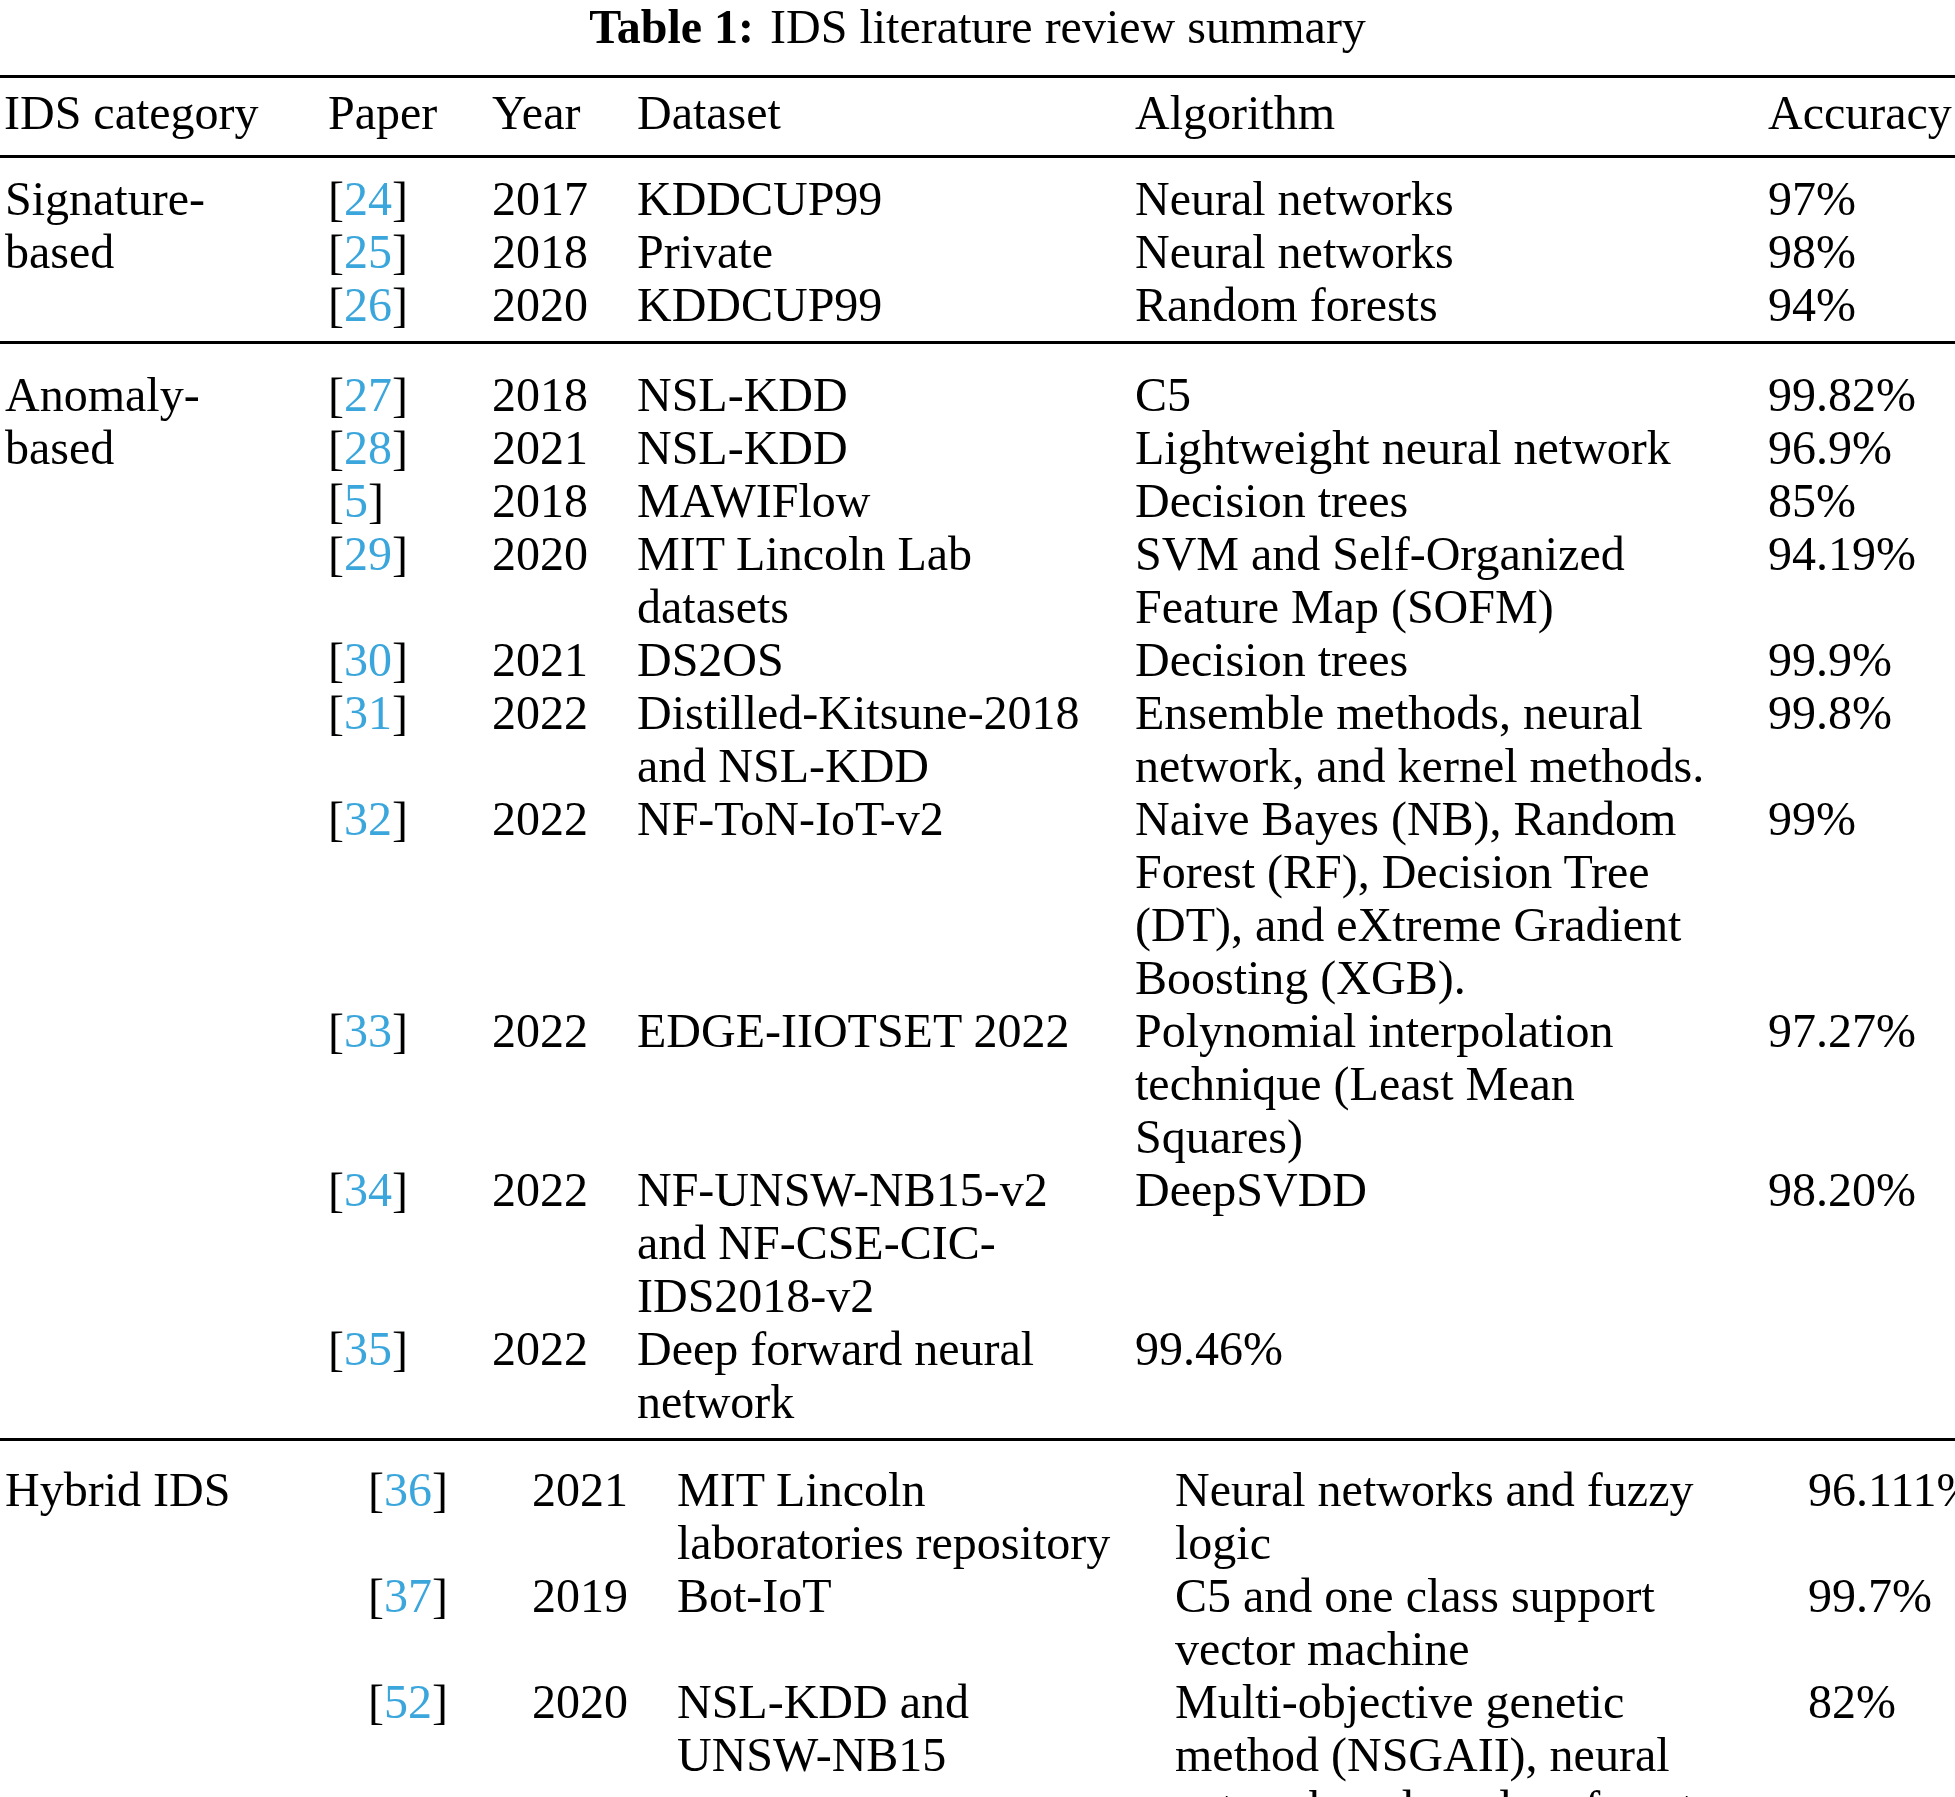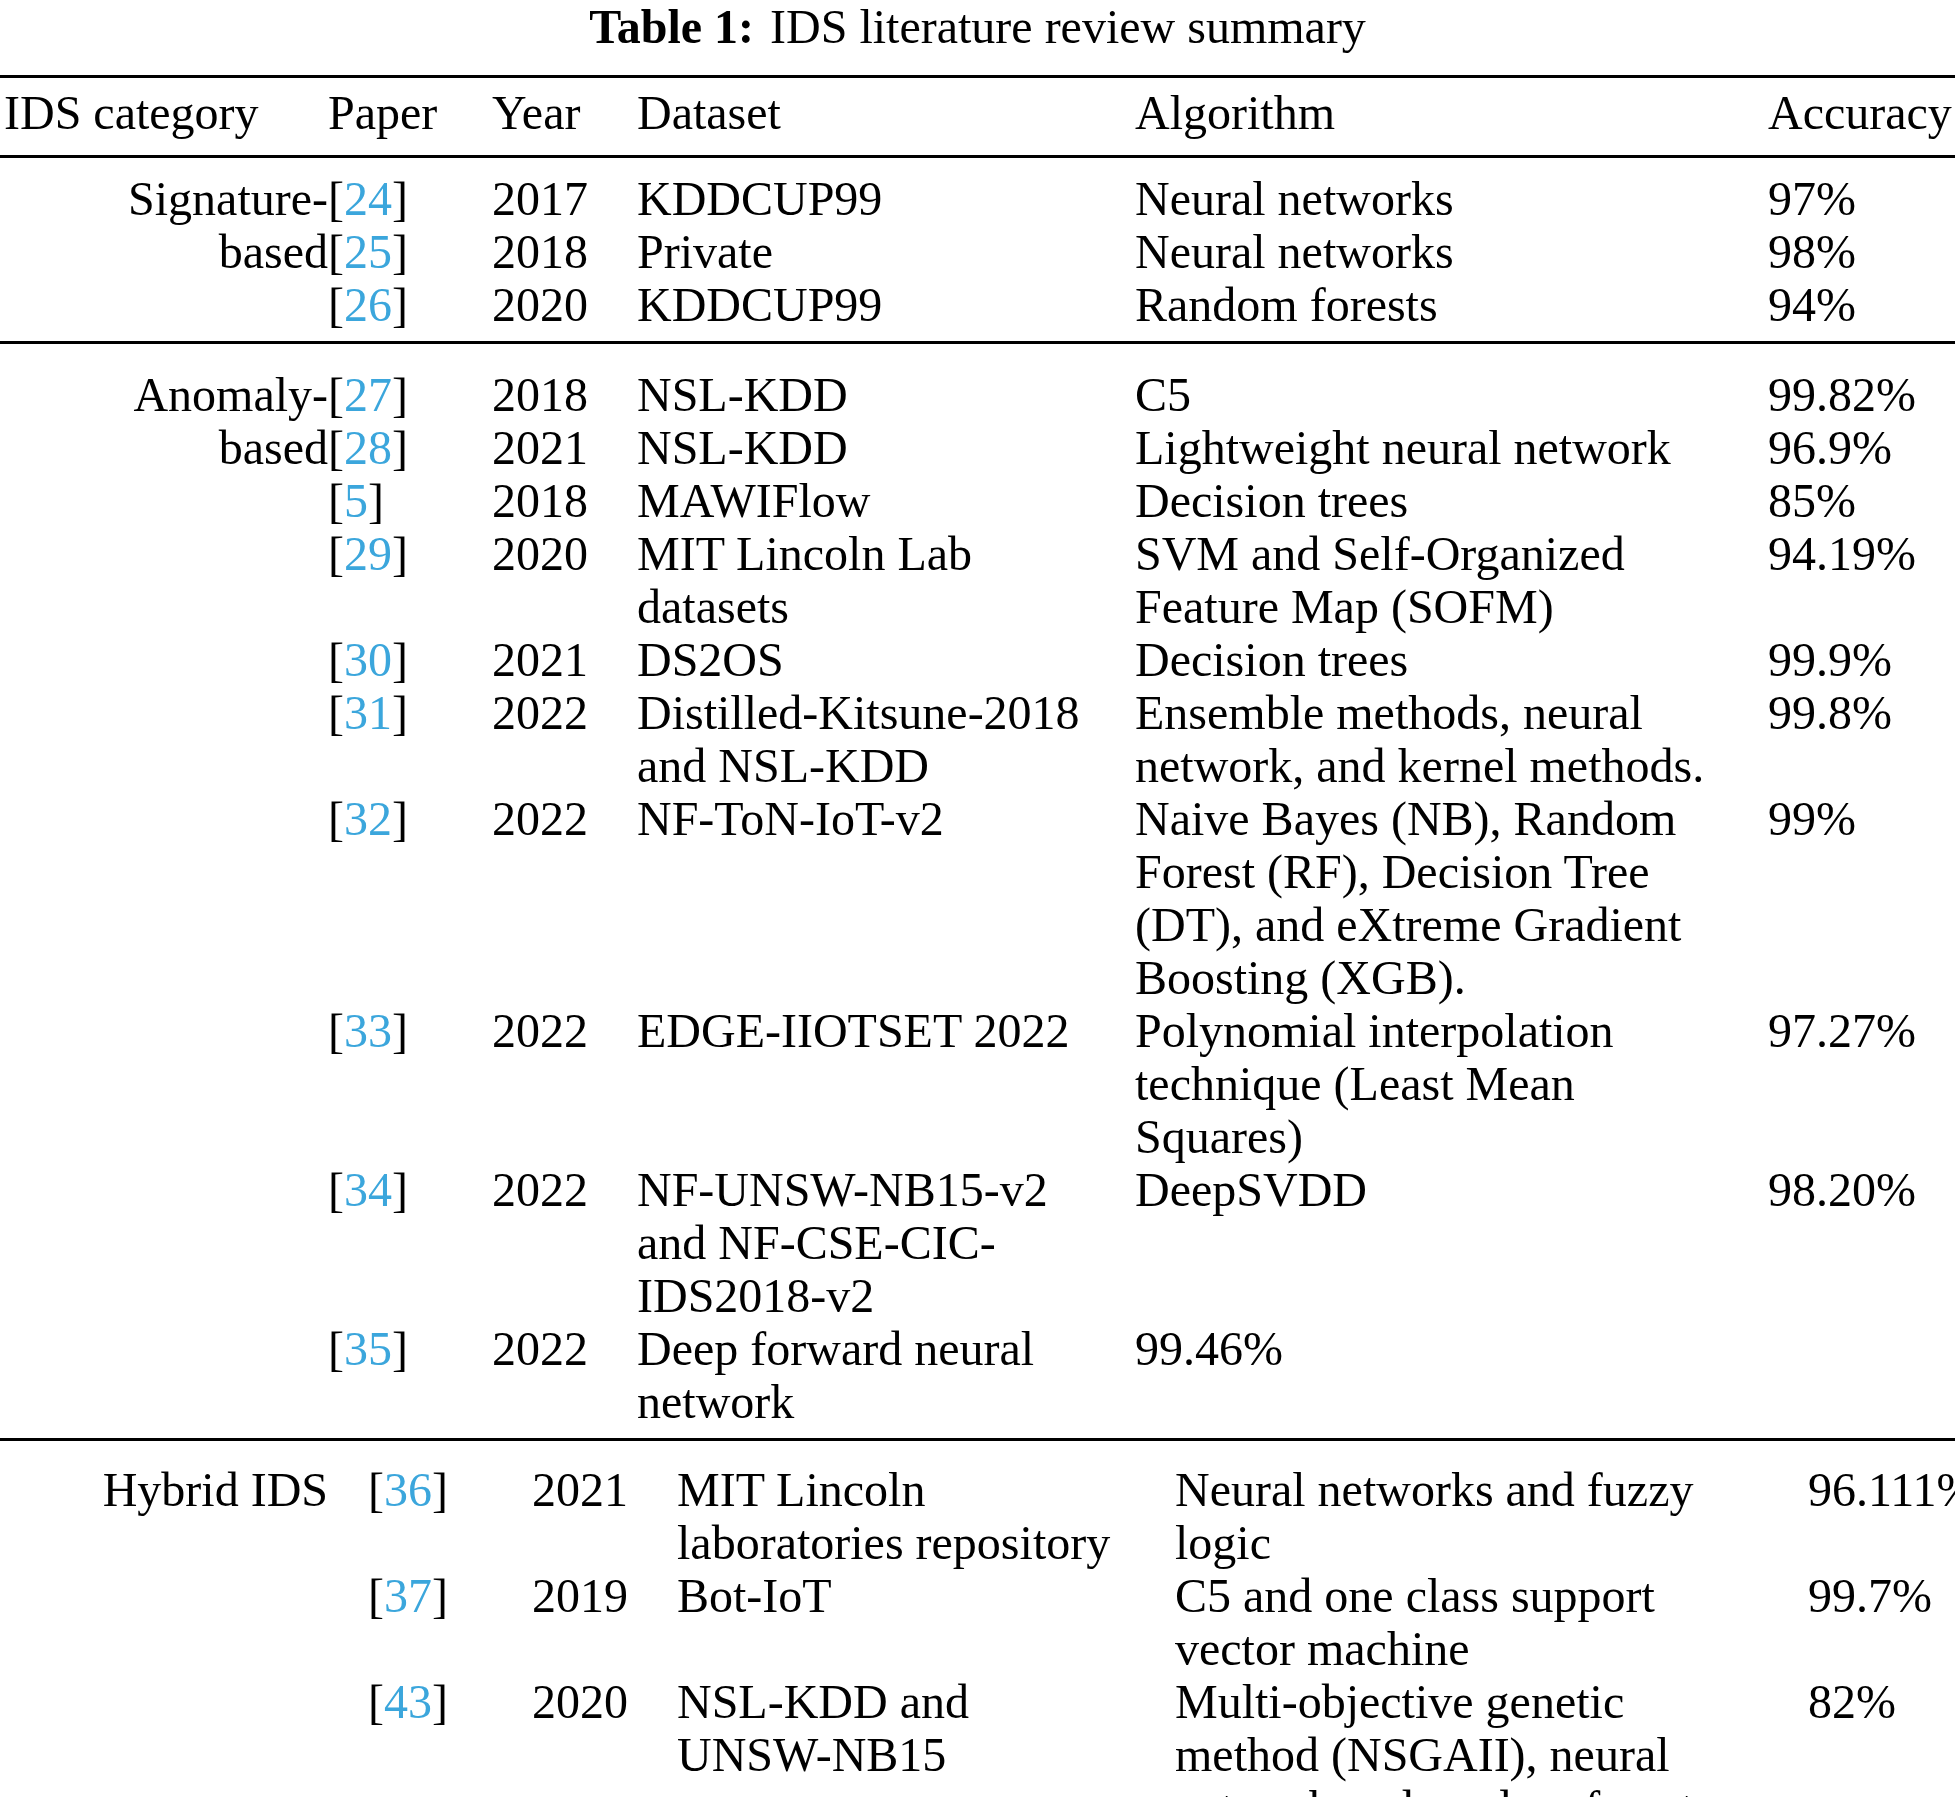--- a/index.html
+++ b/index.html
@@ -35,21 +35,20 @@
   .group {
     display: grid;
     grid-template-columns: 328px 1fr;
   }
   .group.g1 { padding: 14px 0 10px 0; }
   .group.g2 { padding: 12px 0 10px 0; margin-top: 12px; }
   .group.g3 { padding: 22px 15px 6px 0; gap: 40px; }
   .cat {
     padding-left: 5px;
     white-space: pre-line;
-    text-align: right;
   }
   .rows { }
   .row {
     display: grid;
     grid-template-columns: 164px 145px 498px 633px 187px;
     align-items: start;
   }
   .cell { }
   .cell.paper { white-space: nowrap; }
   .cell.year { white-space: nowrap; }
@@ -214,21 +213,21 @@
       </div>
       <div class="row">
         <div class="cell paper"><span class="bracket">[</span><span class="cite">37</span><span class="bracket">]</span></div>
         <div class="cell year">2019</div>
         <div class="cell dataset">Bot-IoT</div>
         <div class="cell algo">C5 and one class support
 vector machine</div>
         <div class="cell acc">99.7%</div>
       </div>
       <div class="row">
-        <div class="cell paper"><span class="bracket">[</span><span class="cite">43</span><span class="bracket">]</span></div>
+        <div class="cell paper"><span class="bracket">[</span><span class="cite">52</span><span class="bracket">]</span></div>
         <div class="cell year">2020</div>
         <div class="cell dataset">NSL-KDD and
 UNSW-NB15</div>
         <div class="cell algo">Multi-objective genetic
 method (NSGAII), neural
 network and random forests</div>
         <div class="cell acc">82%</div>
       </div>
     </div>
   </section>

